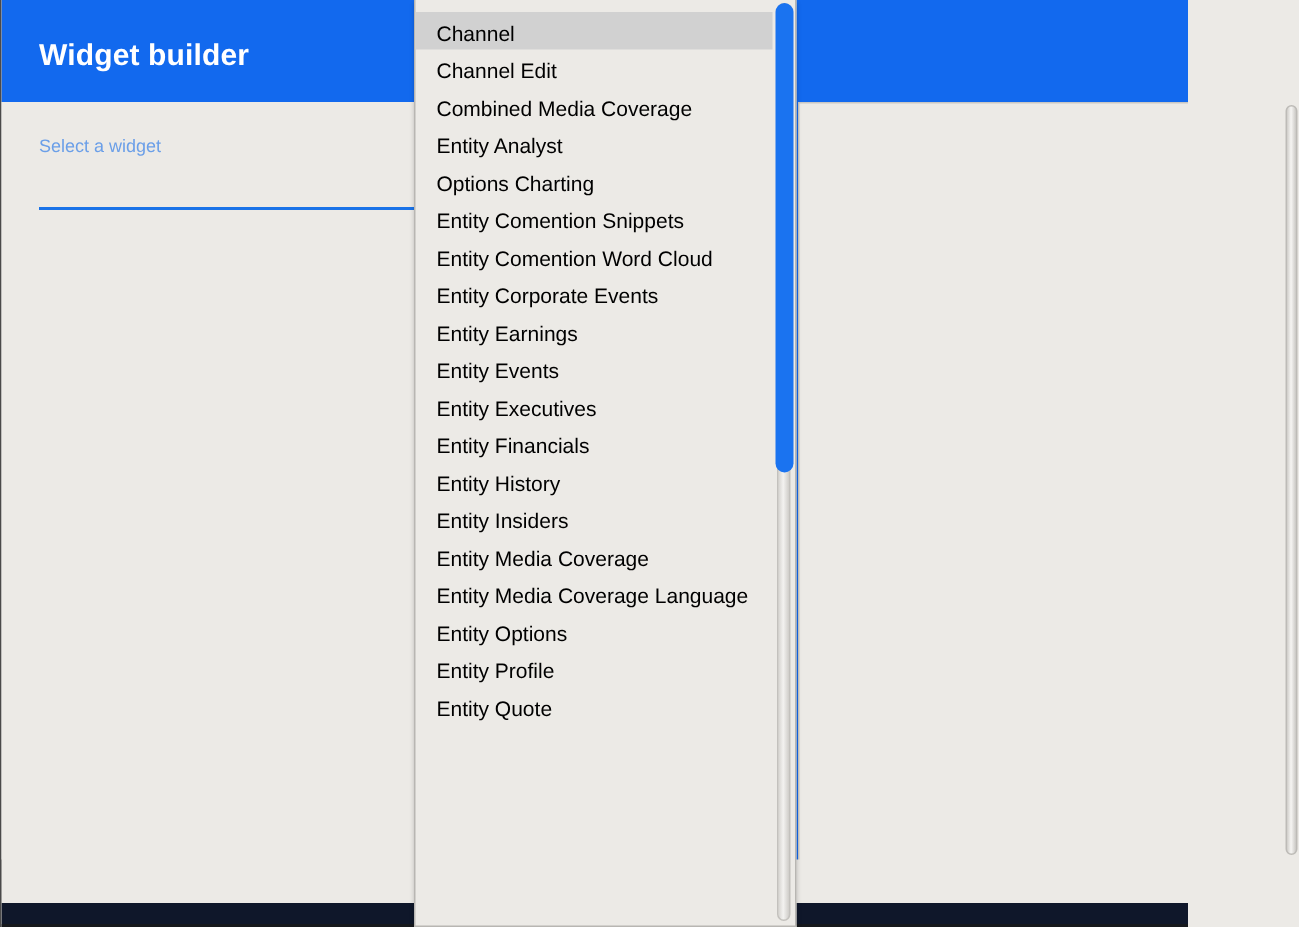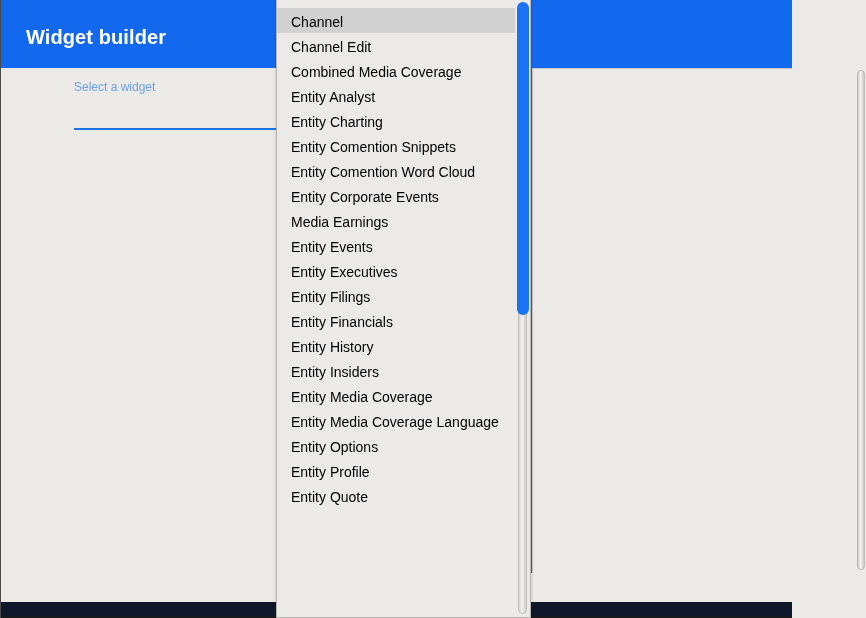--- a/index.html
+++ b/index.html
@@ -93,24 +93,23 @@
     background: #eceae6;
     border-top: 1px solid #c9c7c3;
     border-left: 1px solid #c9c7c3;
     box-sizing: border-box;
   }
 
   
   .select-field {
     position: absolute;
     left: 25px;
-    top: 6px;
+    top: 16px;
     width: 250px;
     height: 56px;
-    margin-left: 48px;
   }
   .select-label {
     position: absolute;
     left: 0;
     top: 6px;
     font-size: 12px;
     color: #6b9fe8;
     white-space: nowrap;
   }
   .select-value {
@@ -302,28 +301,27 @@
 
     <div class="dialog-bottom-edge"></div>
   </div>
 
   <div class="dropdown">
     <ul class="dropdown-list" id="dropdown-list">
         <li class="dropdown-item selected">Channel</li>
         <li class="dropdown-item">Channel Edit</li>
         <li class="dropdown-item">Combined Media Coverage</li>
         <li class="dropdown-item">Entity Analyst</li>
-        <li class="dropdown-item">Entity Charting</li>
+        <li class="dropdown-item">Options Charting</li>
         <li class="dropdown-item">Entity Comention Snippets</li>
         <li class="dropdown-item">Entity Comention Word Cloud</li>
         <li class="dropdown-item">Entity Corporate Events</li>
-        <li class="dropdown-item">Media Earnings</li>
+        <li class="dropdown-item">Entity Earnings</li>
         <li class="dropdown-item">Entity Events</li>
         <li class="dropdown-item">Entity Executives</li>
-        <li class="dropdown-item">Entity Filings</li>
         <li class="dropdown-item">Entity Financials</li>
         <li class="dropdown-item">Entity History</li>
         <li class="dropdown-item">Entity Insiders</li>
         <li class="dropdown-item">Entity Media Coverage</li>
         <li class="dropdown-item">Entity Media Coverage Language</li>
         <li class="dropdown-item">Entity Options</li>
         <li class="dropdown-item">Entity Profile</li>
         <li class="dropdown-item">Entity Quote</li>
       </ul>
 

